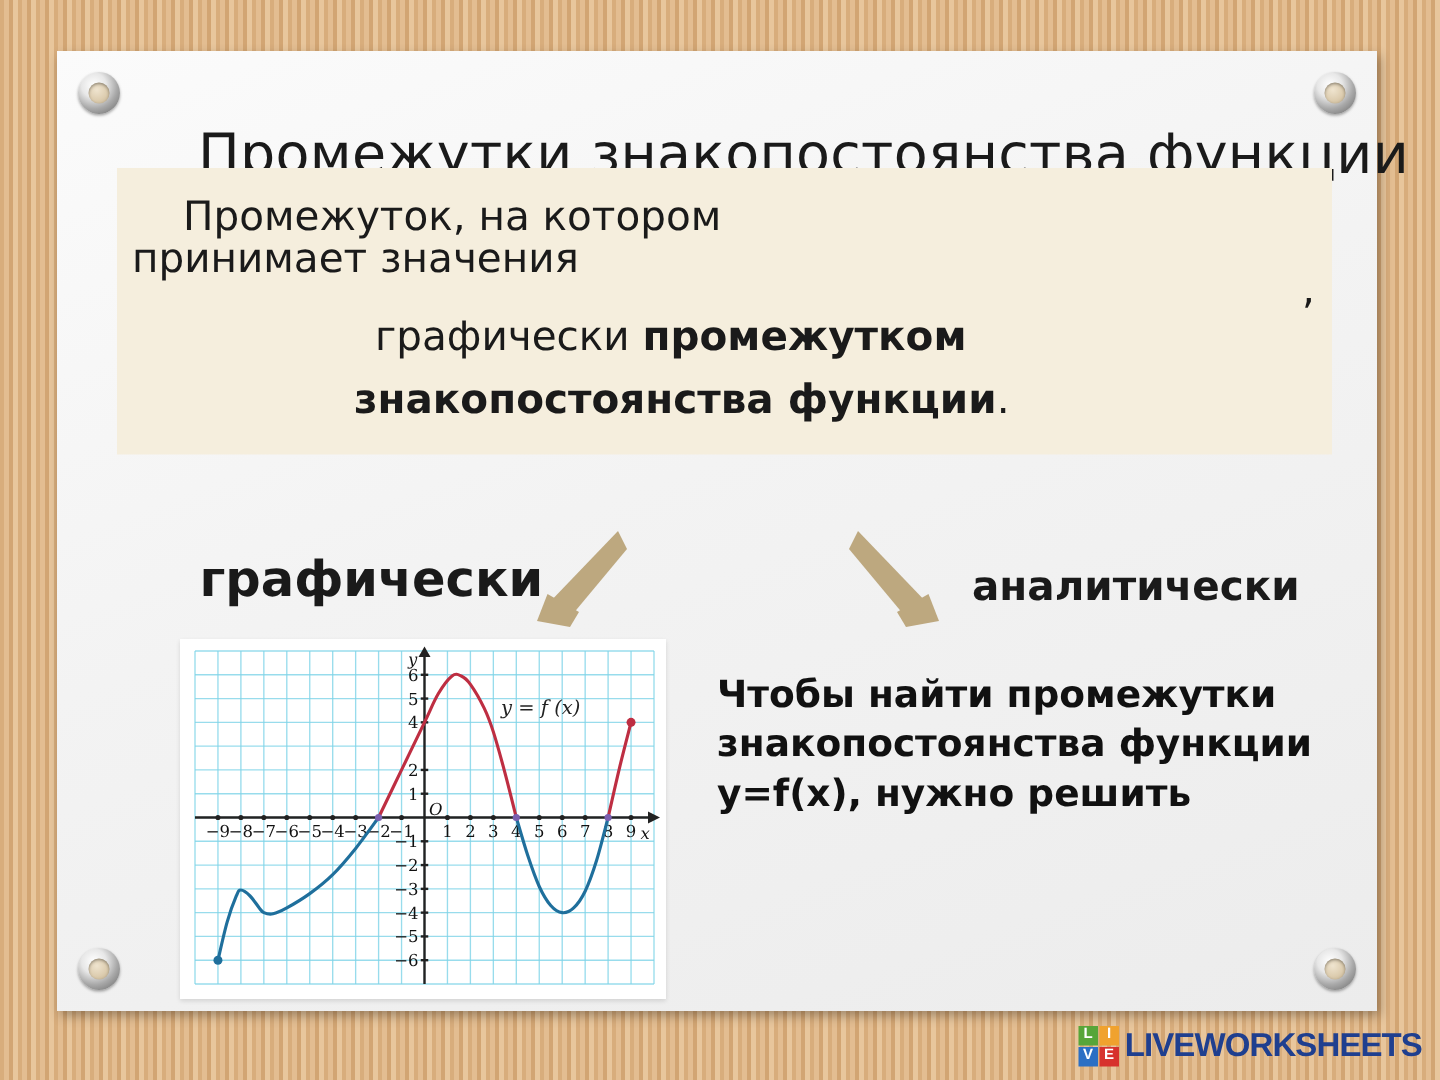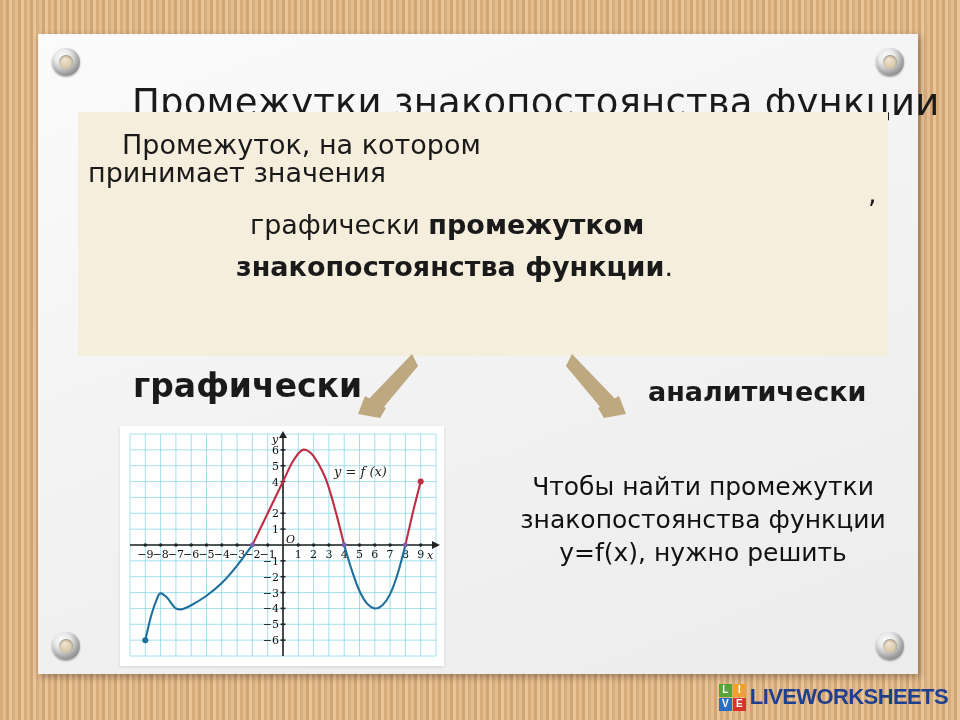--- a/index.html
+++ b/index.html
@@ -37,21 +37,21 @@
   
   #title{
     position:absolute;left:52px;top:42px;width:790px;height:54px;
     font-family:"DejaVu Sans",sans-serif;
     font-size:37px;font-weight:normal;color:#1a1a1a;
     letter-spacing:.2px;line-height:54px;white-space:nowrap;margin-left:42px;
   }
 
   
   #def-box{
-    position:absolute;left:40px;top:78px;width:810px;height:244px;
+    position:absolute;left:40px;top:78px;width:810px;height:191px;
     background:#f5eedd;
   }
   .def-line{
     position:absolute;color:#1a1a1a;font-size:27px;line-height:30px;white-space:nowrap;
   }
   #def-l1{left:44px;top:18px;}
   #def-l2{left:10px;top:46px;}
   #def-l3{left:172px;top:98px;}
   #def-l3 b{font-weight:bold;}
   #def-l4{left:158px;top:140px;font-weight:bold;}
@@ -71,22 +71,22 @@
   
   #graph-card{
     position:absolute;left:82px;top:392px;width:324px;height:240px;
     background:#ffffff;box-shadow:0 1px 3px rgba(0,0,0,.12);
   }
   #graph-svg{display:block;width:324px;height:240px;}
 
   
   #right-text{
     position:absolute;left:440px;top:412px;width:450px;
-    text-align:center;color:#111;
-    font-size:25px;font-weight:normal;line-height:33px;margin-top:24px;
+    text-align:left;color:#111;
+    font-size:25px;font-weight:bold;line-height:33px;
   }
 
   
   #lw-logo{
     position:absolute;right:12px;bottom:6px;height:34px;display:flex;align-items:center;gap:4px;
   }
   #lw-squares{
     display:grid;grid-template-columns:13px 13px;grid-template-rows:13px 13px;gap:1px;
   }
   .lw-sq{

